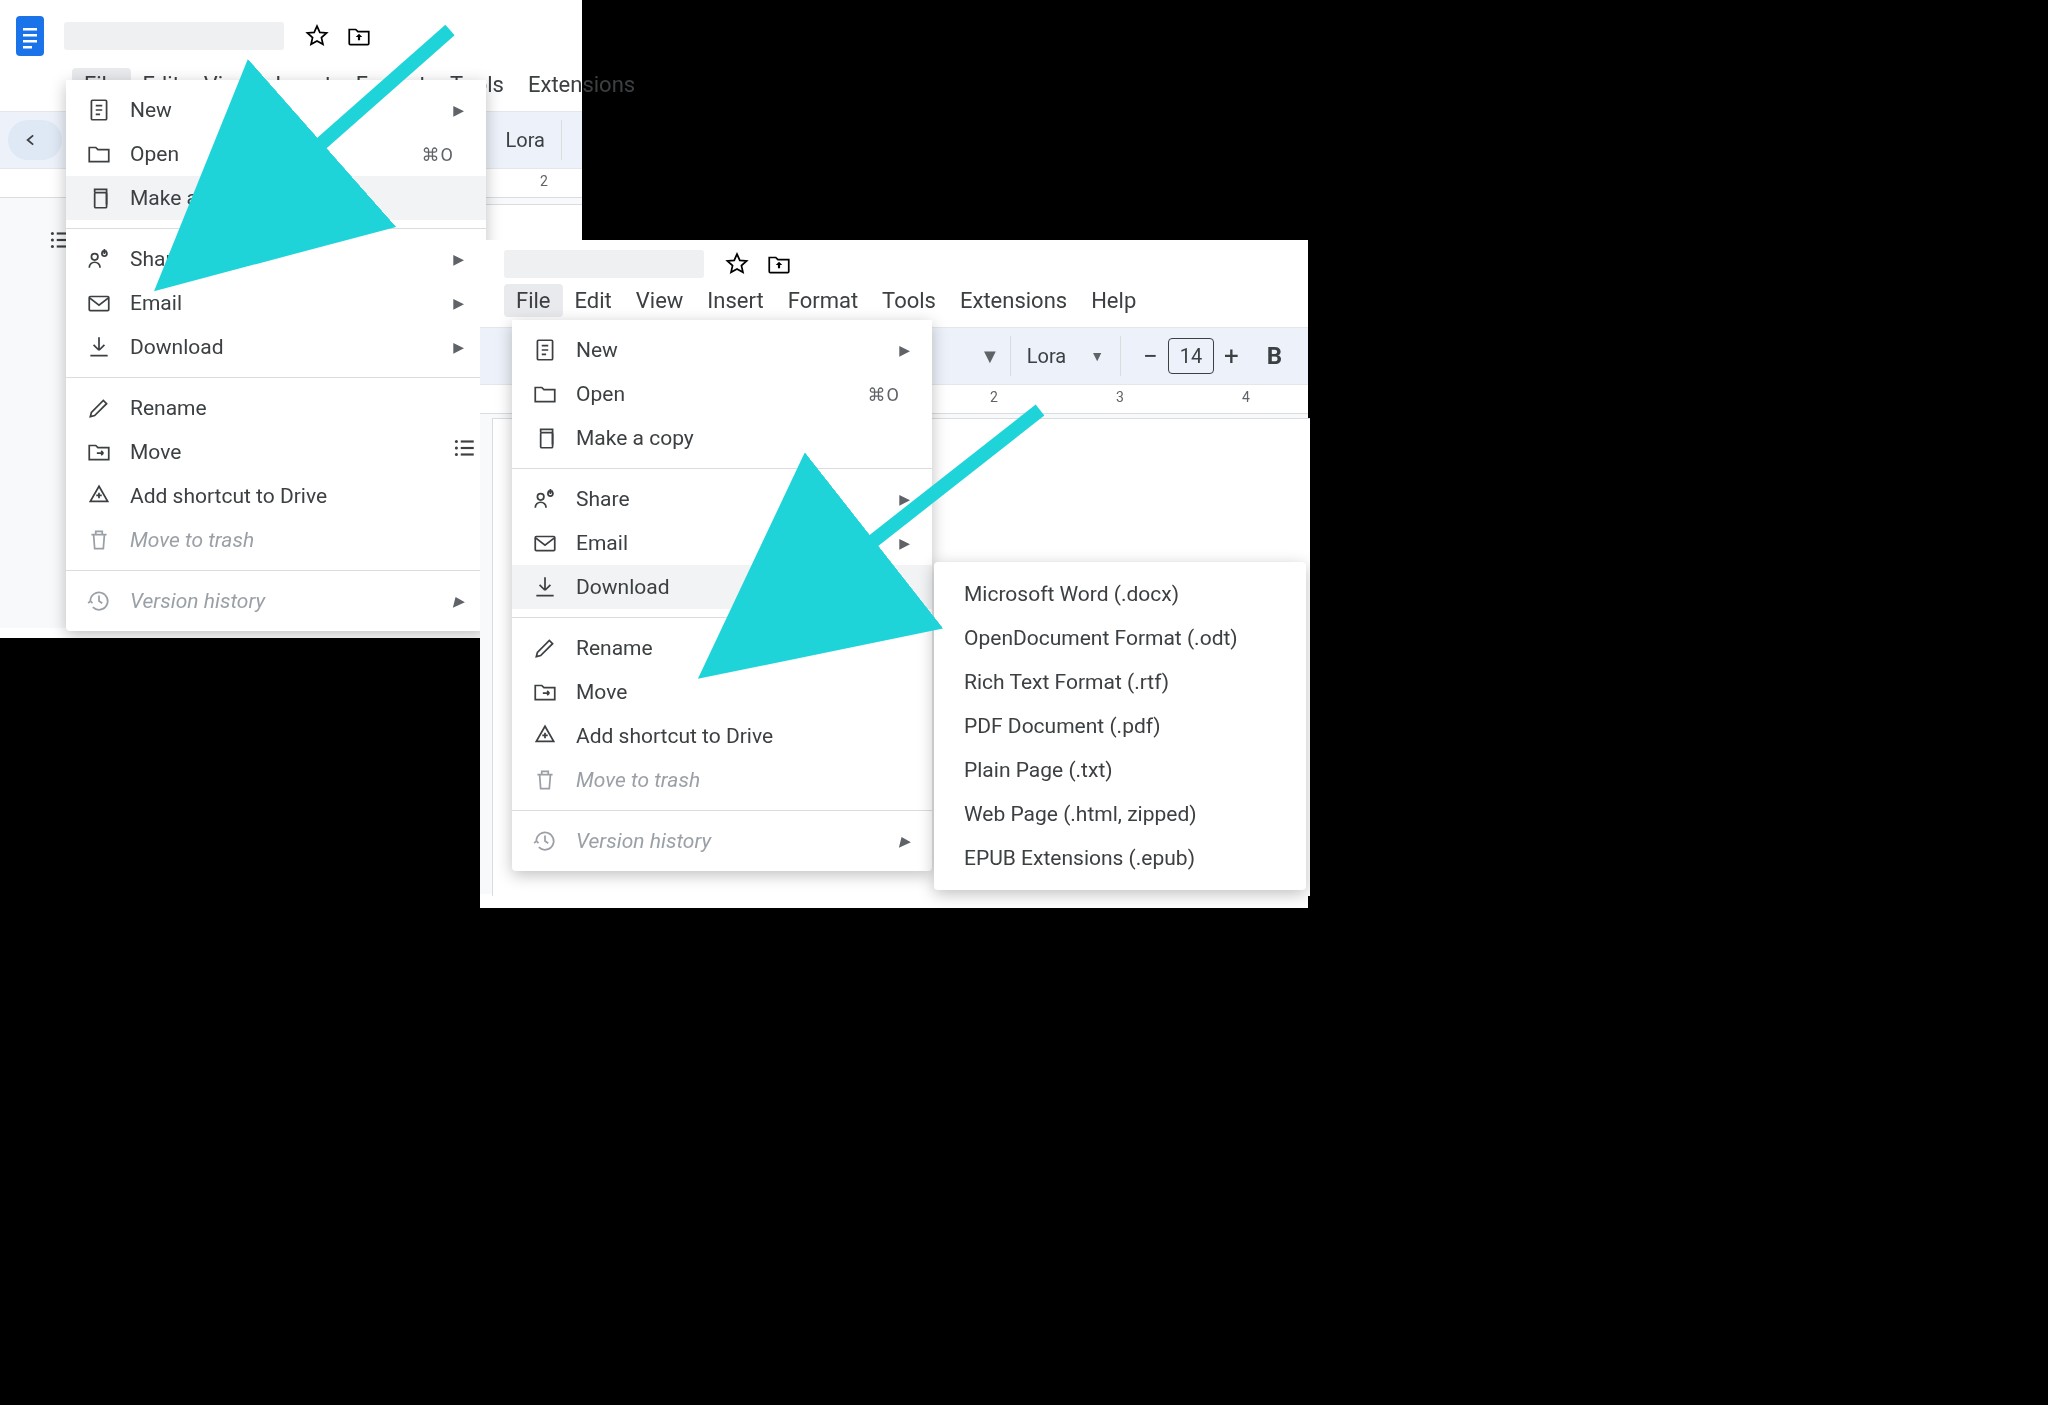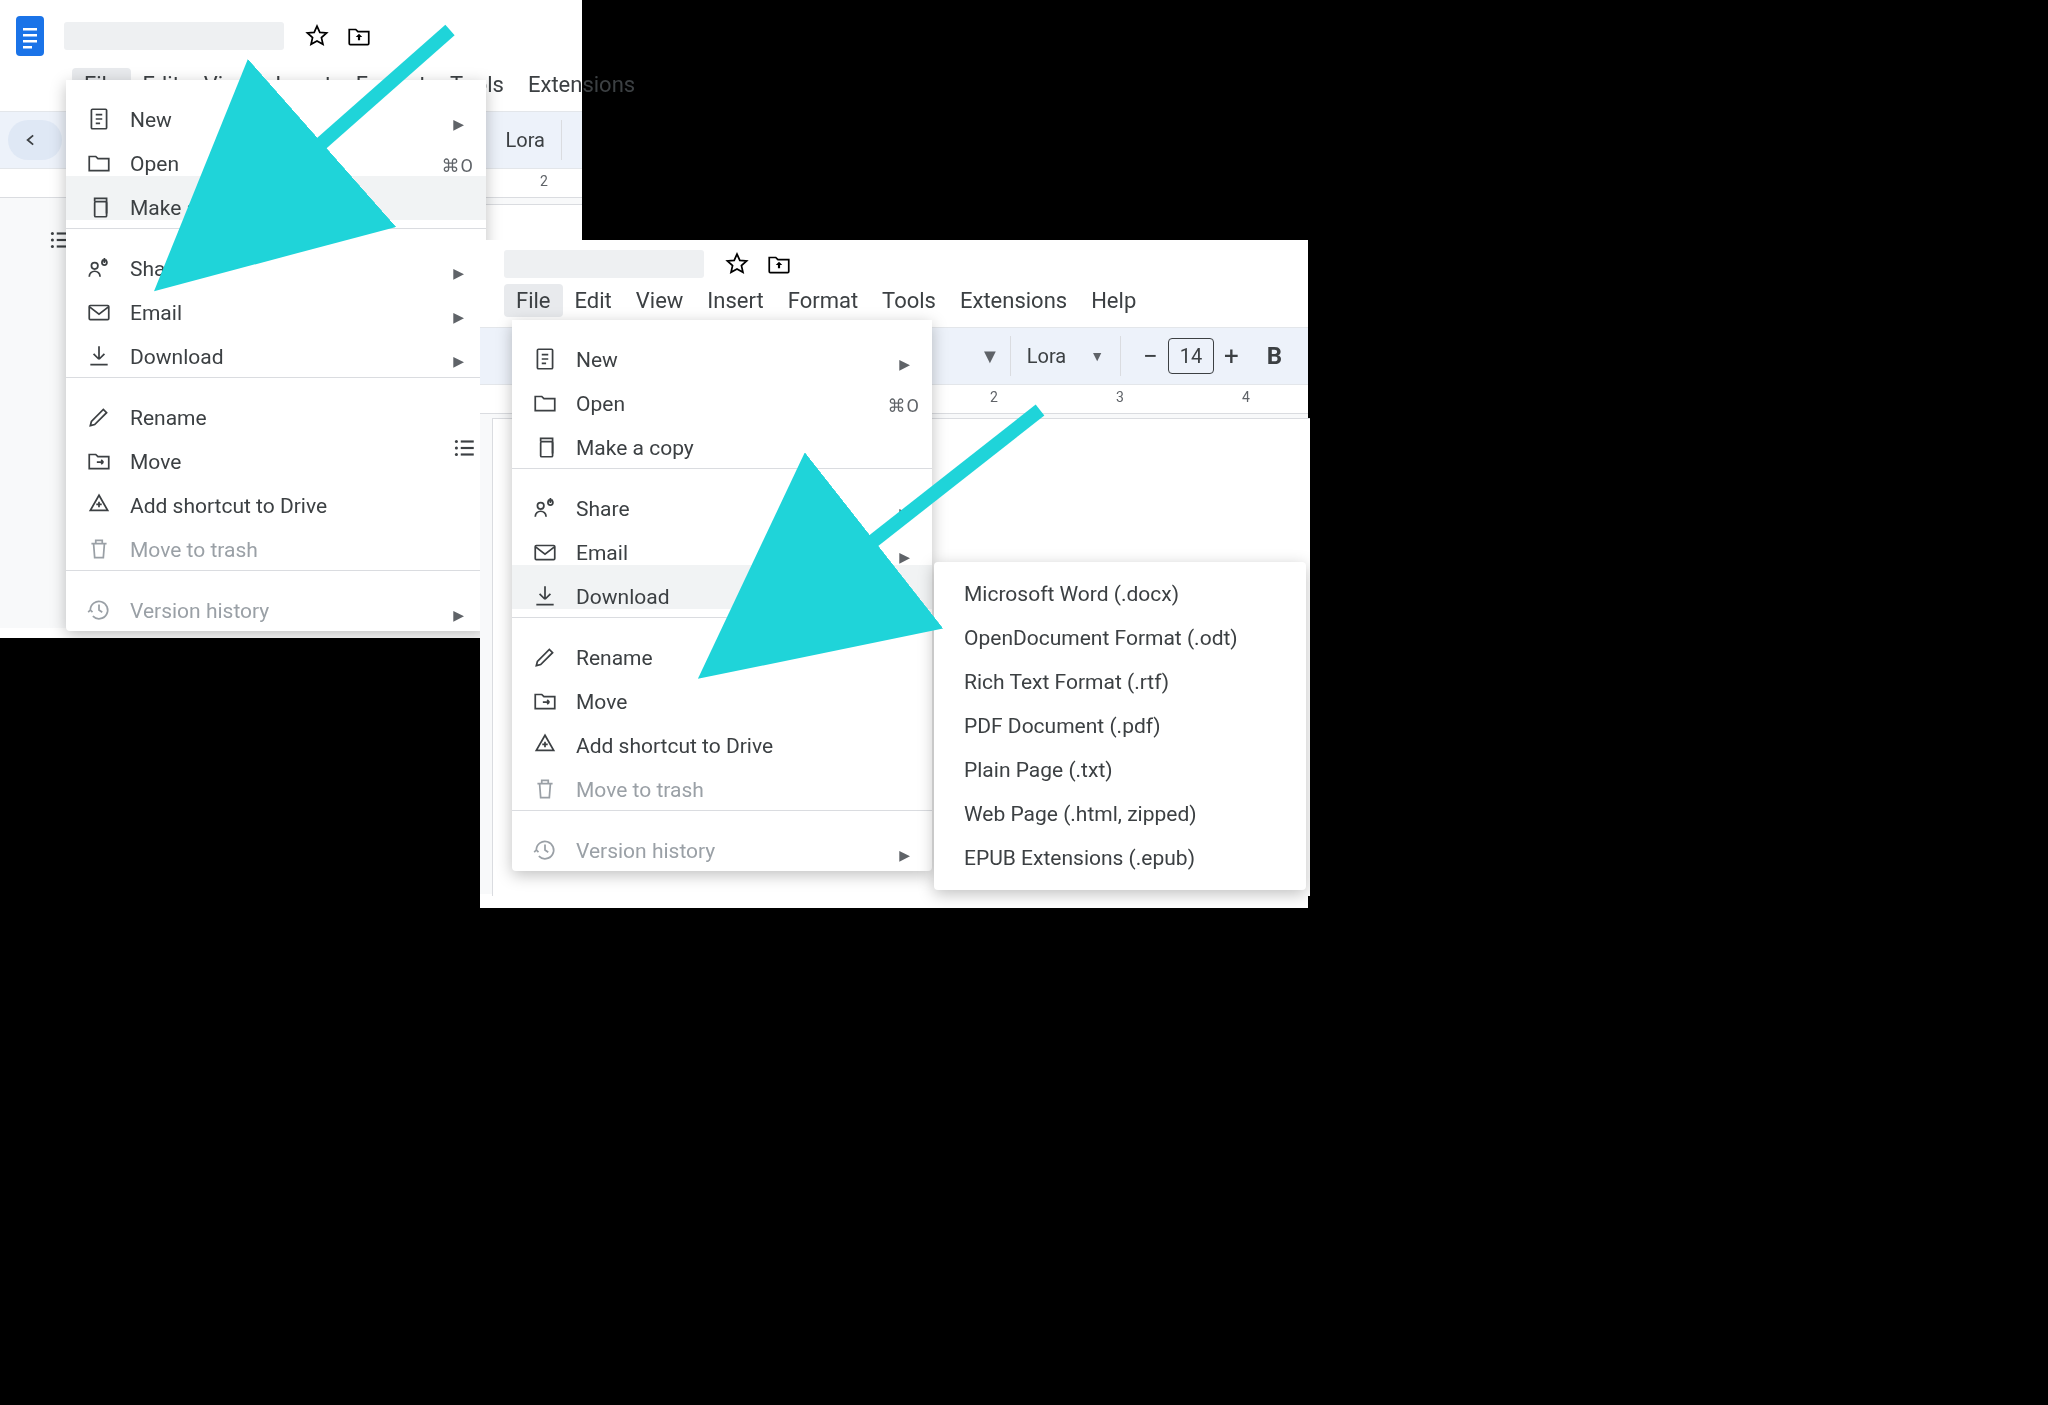--- a/index.html
+++ b/index.html
@@ -120,28 +120,28 @@
     position:absolute;
     background:#fff;
     box-shadow: 0 4px 16px rgba(0,0,0,.25);
     border-radius: 0 0 4px 4px;
     padding: 8px 0;
     font-size: 21px;
     color: var(--text);
   }
   .menu .row {
     display:flex;
-    align-items:flex-end;
+    align-items:center;
     height: 44px;
-    padding: 0 12px 0 20px;
+    padding: 0 32px 0 20px;
     gap: 18px;
     position:relative;
   }
   .menu .row.hover { background: var(--hover); }
-  .menu .row.disabled { color: var(--disabled); }
+  .menu .row.disabled { color: var(--disabled); font-style: italic; }
   .menu .row .label { flex:1; }
   .menu .row .shortcut {
     color: var(--text-light);
     font-size: 18px;
     letter-spacing: 1px;
   }
   .menu .row .chev {
     color: var(--text-light);
     font-size: 14px;
     position:absolute;

